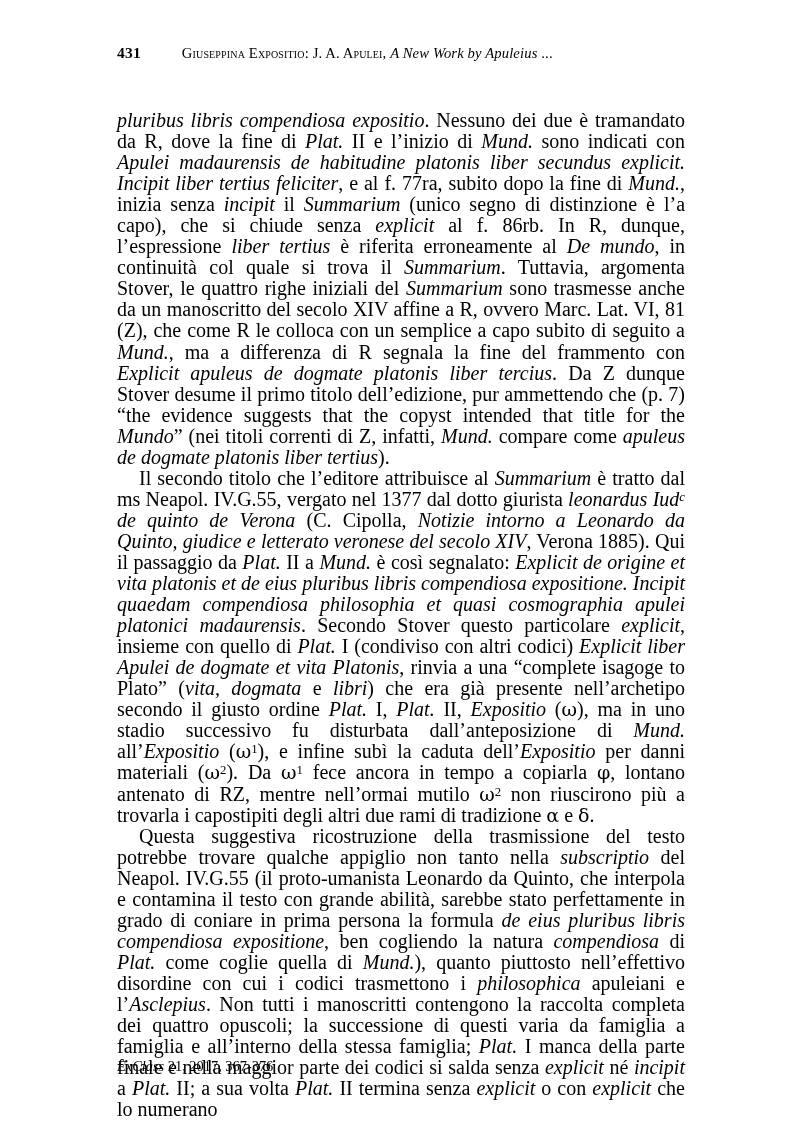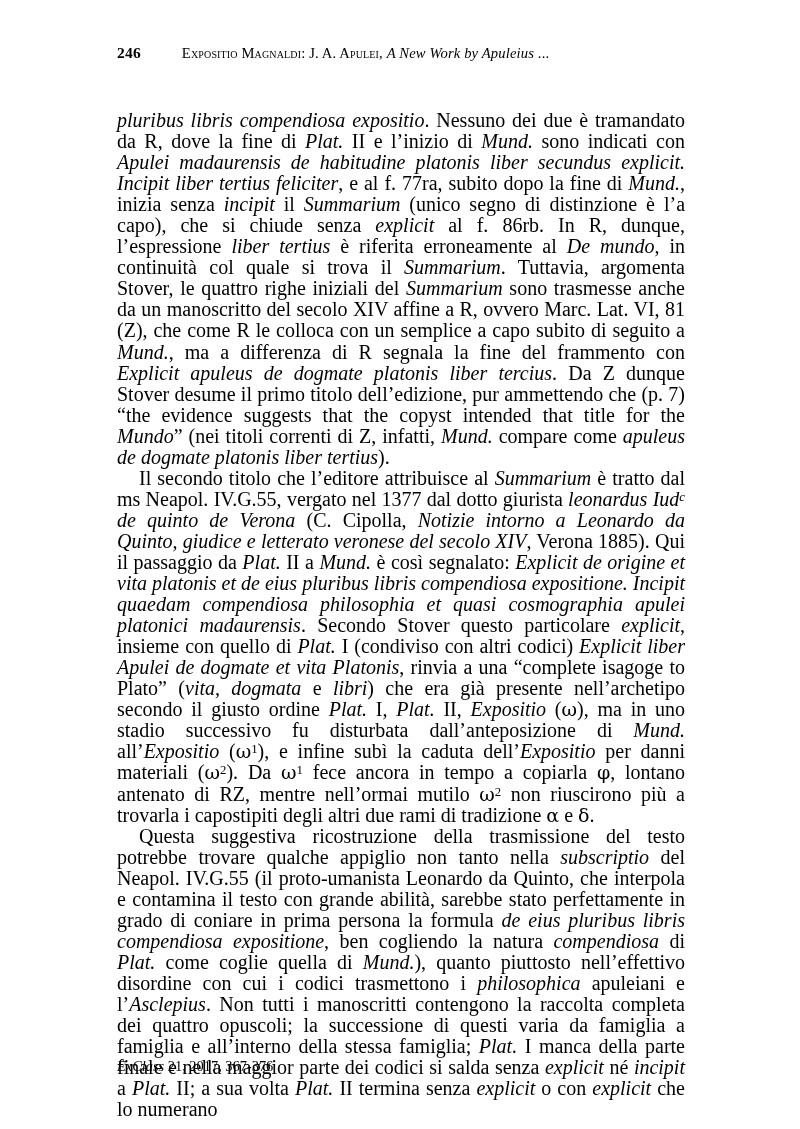--- a/index.html
+++ b/index.html
@@ -89,23 +89,23 @@
     font-size: 14.4px;
     white-space: nowrap;
   }
 </style>
 </head>
 <body>
 
 <div class="page">
 
   <div class="running-head">
-    <span class="folio">246</span>
+    <span class="folio">431</span>
     <span class="head-title">
-      <span class="sc">Expositio Magnaldi</span><span>: </span><span class="sc">J. A. Apulei</span><span>, </span><span class="it">A New Work by Apuleius</span><span> ...</span>
+      <span class="sc">Giuseppina Expositio</span><span>: </span><span class="sc">J. A. Apulei</span><span>, </span><span class="it">A New Work by Apuleius</span><span> ...</span>
     </span>
   </div>
 
   <div class="textblock" id="textblock">
       <p class=""><em class="it">pluribus libris compendiosa expositio</em><span>. Nessuno dei due è tramandato da R, dove la fine di </span><em class="it">Plat.</em><span> II e l’inizio di </span><em class="it">Mund.</em><span> sono indicati con </span><em class="it">Apulei madaurensis de habitudine platonis liber secundus explicit. Incipit liber tertius feliciter</em><span>, e al f. 77ra, subito dopo la fine di </span><em class="it">Mund.</em><span>, inizia senza </span><em class="it">incipit</em><span> il </span><em class="it">Summarium</em><span> (unico segno di distinzione è l’a capo), che si chiude senza </span><em class="it">explicit</em><span> al f. 86rb. In R, dunque, l’espressione </span><em class="it">liber tertius</em><span> è riferita erroneamente al </span><em class="it">De mundo</em><span>, in continuità col quale si trova il </span><em class="it">Summarium</em><span>. Tuttavia, argomenta Stover, le quattro righe iniziali del </span><em class="it">Summarium</em><span> sono trasmesse anche da un manoscritto del secolo XIV affine a R, ovvero Marc. Lat. VI, 81 (Z), che come R le colloca con un semplice a capo subito di seguito a </span><em class="it">Mund.</em><span>, ma a differenza di R segnala la fine del frammento con </span><em class="it">Explicit apuleus de dogmate platonis liber tercius</em><span>. Da Z dunque Stover desume il primo titolo dell’edizione, pur ammettendo che (p. 7) “the evidence suggests that the copyst intended that title for the </span><em class="it">Mundo</em><span>” (nei titoli correnti di Z, infatti, </span><em class="it">Mund.</em><span> compare come </span><em class="it">apuleus de dogmate platonis liber tertius</em><span>).</span></p>
       <p class="indented"><span>Il secondo titolo che l’editore attribuisce al </span><em class="it">Summarium</em><span> è tratto dal ms Neapol. IV.G.55, vergato nel 1377 dal dotto giurista </span><em class="it">leonardus Iud</em><sup class="it" style="font-style: italic;">c</sup><em class="it"> de quinto de Verona</em><span> (C. Cipolla, </span><em class="it">Notizie intorno a Leonardo da Quinto, giudice e letterato veronese del secolo XIV</em><span>, Verona 1885). Qui il passaggio da </span><em class="it">Plat.</em><span> II a </span><em class="it">Mund.</em><span> è così segnalato: </span><em class="it">Explicit de origine et vita platonis et de eius pluribus libris compendiosa expositione. Incipit quaedam compendiosa philosophia et quasi cosmographia apulei platonici madaurensis</em><span>. Secondo Stover questo particolare </span><em class="it">explicit</em><span>, insieme con quello di </span><em class="it">Plat.</em><span> I (condiviso con altri codici) </span><em class="it">Explicit liber Apulei de dogmate et vita Platonis</em><span>, rinvia a una “complete isagoge to Plato” (</span><em class="it">vita, dogmata</em><span> e </span><em class="it">libri</em><span>) che era già presente nell’archetipo secondo il giusto ordine </span><em class="it">Plat.</em><span> I, </span><em class="it">Plat.</em><span> II, </span><em class="it">Expositio</em><span> (</span><span class="grk">ω</span><span>), ma in uno stadio successivo fu disturbata dall’anteposizione di </span><em class="it">Mund.</em><span> all’</span><em class="it">Expositio</em><span> (</span><span class="grk">ω</span><sup>1</sup><span>), e infine subì la caduta dell’</span><em class="it">Expositio</em><span> per danni materiali (</span><span class="grk">ω</span><sup>2</sup><span>). Da </span><span class="grk">ω</span><sup>1</sup><span> fece ancora in tempo a copiarla </span><span class="grk">φ</span><span>, lontano antenato di RZ, mentre nell’ormai mutilo </span><span class="grk">ω</span><sup>2</sup><span> non riuscirono più a trovarla i capostipiti degli altri due rami di tradizione </span><span class="grk">α</span><span> e </span><span class="grk">δ</span><span>.</span></p>
       <p class="indented"><span>Questa suggestiva ricostruzione della trasmissione del testo potrebbe trovare qualche appiglio non tanto nella </span><em class="it">subscriptio</em><span> del Neapol. IV.G.55 (il proto-umanista Leonardo da Quinto, che interpola e contamina il testo con grande abilità, sarebbe stato perfettamente in grado di coniare in prima persona la formula </span><em class="it">de eius pluribus libris compendiosa expositione</em><span>, ben cogliendo la natura </span><em class="it">compendiosa</em><span> di </span><em class="it">Plat.</em><span> come coglie quella di </span><em class="it">Mund.</em><span>), quanto piuttosto nell’effettivo disordine con cui i codici trasmettono i </span><em class="it">philosophica</em><span> apuleiani e l’</span><em class="it">Asclepius</em><span>. Non tutti i manoscritti contengono la raccolta completa dei quattro opuscoli; la successione di questi varia da famiglia a famiglia e all’interno della stessa famiglia; </span><em class="it">Plat.</em><span> I manca della parte finale e nella maggior parte dei codici si salda senza </span><em class="it">explicit</em><span> né </span><em class="it">incipit</em><span> a </span><em class="it">Plat.</em><span> II; a sua volta </span><em class="it">Plat.</em><span> II termina senza </span><em class="it">explicit</em><span> o con </span><em class="it">explicit</em><span> che lo numerano</span></p>
     </div>
 
   <div class="footer">

